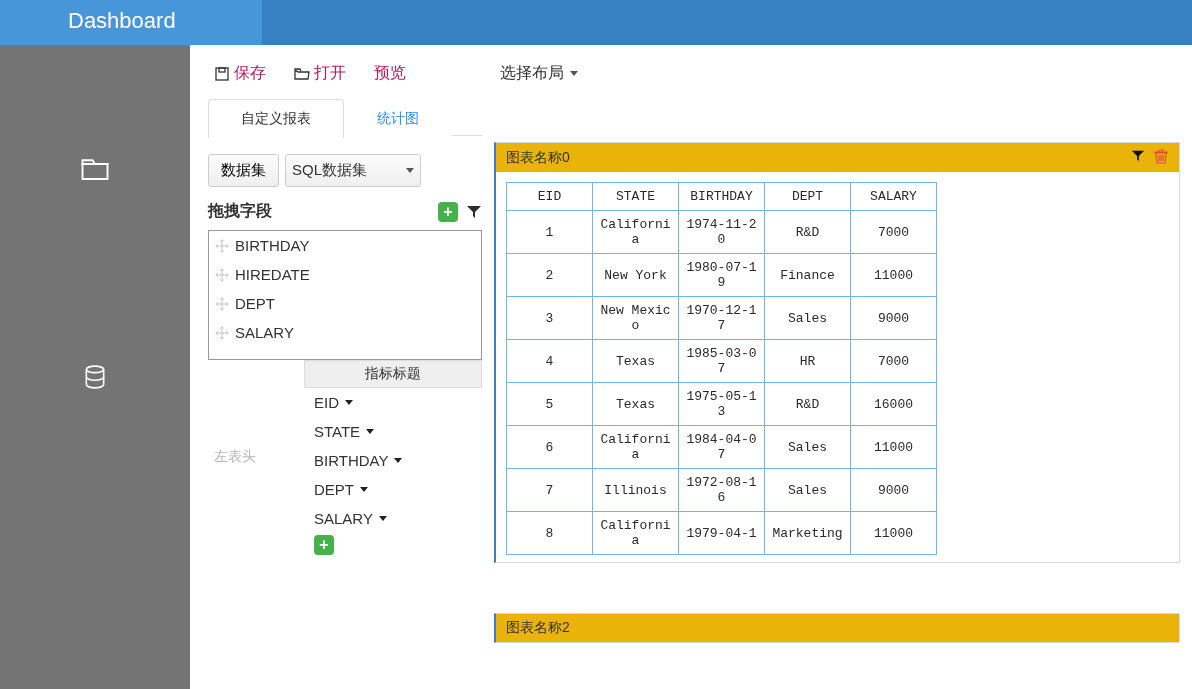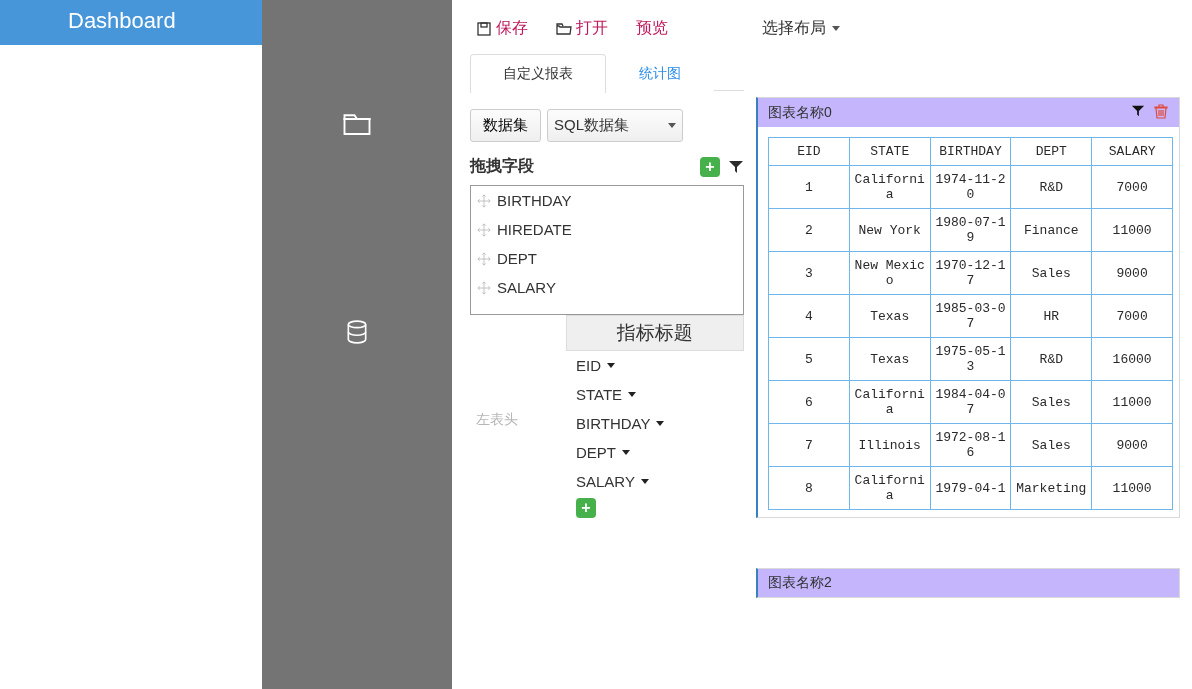--- a/index.html
+++ b/index.html
@@ -1,18 +1,18 @@
 <!DOCTYPE html>
 <html><head>
 <meta charset="utf-8">
 <style>
 * { box-sizing: border-box; margin: 0; padding: 0; }
 body { font-family: Arial, "Microsoft YaHei", sans-serif; font-size: 14px; color: #333; background: #fff; overflow: hidden; }
 
-.app { width: 1192px; height: 689px; display: flex; flex-direction: row; }
+.app { width: 1192px; height: 689px; display: flex; flex-direction: column; }
 
 
 .header { height: 45px; background: #3780c2; display: flex; }
 .header-brand { width: 262px; background: #4796da; color: #fff; font-size: 22px; font-weight: 500; padding: 8px 0 0 68px; }
 
 
 .body { flex: 1; display: flex; min-height: 0; }
 
 
 .sidebar { width: 190px; background: #747474; display: flex; flex-direction: column; align-items: center; padding-top: 110px; gap: 180px; }
@@ -43,32 +43,32 @@
 .filter-ico svg { fill: #2b2b2b; }
 
 .field-list { border: 1px solid #999; height: 130px; overflow-y: scroll; margin-top: 4px; }
 .field-item { display: flex; align-items: center; gap: 6px; padding: 6px 6px; font-size: 15px; color: #333; cursor: move; }
 .move-ico { width: 14px; height: 14px; opacity: .4; }
 
 .struct { margin-top: 0; border-collapse: collapse; width: 100%; }
 .struct td { vertical-align: top; }
 .struct .lh { width: 96px; color: #b6b6b6; font-size: 14px; padding: 4px 6px; }
 .struct .sec-lbl { color: #b6b6b6; padding: 2px 10px; font-size: 14px; border: 1px solid #eaeaea; background: #fff; }
-.struct .sec-title { background: #efefef; border: 1px solid #dcdcdc; text-align: center; padding: 4px; font-size: 19px; }
+.struct .sec-title { background: #efefef; border: 1px solid #dcdcdc; text-align: center; padding: 4px; font-size: 14px; }
 .col-item { padding: 6px 10px; font-size: 15px; display: flex; align-items: center; gap: 4px; cursor: pointer; }
 .col-item .caretd { border-top-color: #222; }
 .plus-row { padding: 2px 10px; }
 
 
 .main { flex: 1; padding: 10px 12px 10px 4px; display: flex; flex-direction: column; min-width: 0; gap: 44px; }
 .main-toolbar { display: flex; align-items: center; gap: 30px; padding: 8px 0 14px 6px; font-size: 16px; }
 .layout-sel { display: flex; align-items: center; gap: 4px; cursor: pointer; }
 
 .chart-panel { border: 1px solid #d9d9d9; border-left: 2px solid #3780c2; background: #fff; margin-bottom: 6px; display: flex; flex-direction: column; }
-.cp-head { background: #c4b5fd; display: flex; align-items: center; padding: 5px 10px; gap: 8px; font-size: 14px; }
+.cp-head { background: #eab308; display: flex; align-items: center; padding: 5px 10px; gap: 8px; font-size: 14px; }
 .cp-head .sp { flex: 1; }
 .trash-ico svg { fill: #e24b3a; width: 16px; height: 16px; }
 .funnel-ico svg { fill: #111; width: 14px; height: 14px; }
 
 .cp-body { padding: 10px 6px 6px 10px; overflow: auto; }
 .cp0 .cp-body { height: 390px; }
 
 .data-table { border-collapse: collapse; font-family: "Courier New", monospace; font-size: 13px; color: #2a2a2a; }
 .data-table th, .data-table td { border: 1px solid #6fb6ec; padding: 6px 4px; text-align: center; width: 86px; word-break: break-all; }
 .data-table th { font-weight: normal; }

